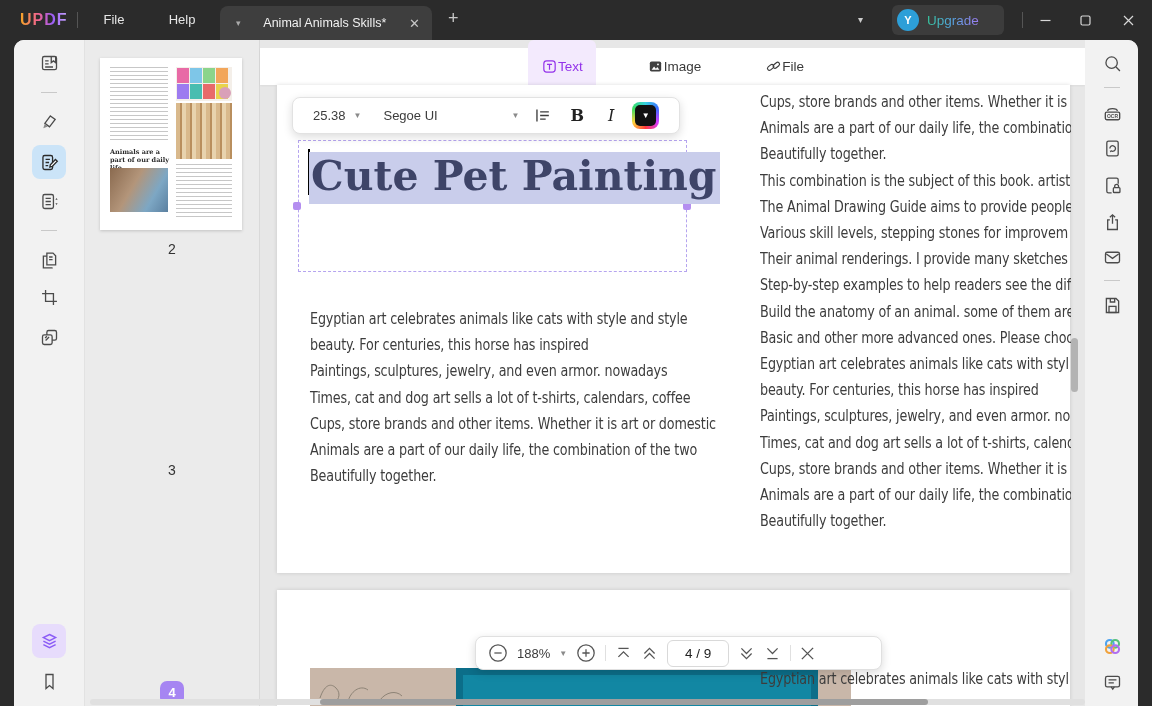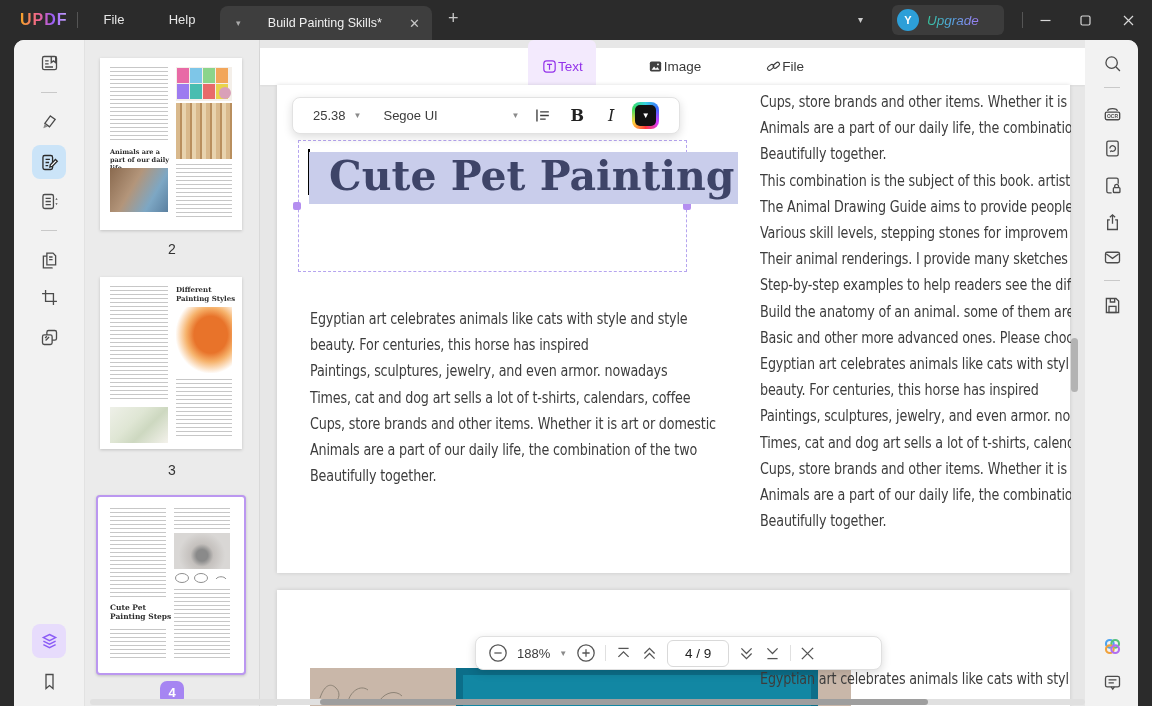--- a/index.html
+++ b/index.html
@@ -17,21 +17,21 @@
   .tab { position:absolute; left:220px; top:6px; width:212px; height:34px; background:#3e3e3e; border-radius:8px 8px 0 0; display:flex; align-items:center; }
   .tab-caret { color:#aaa; font-size:9px; margin-left:16px; }
   .tab-title { flex:1; text-align:center; color:#f0f0f0; font-size:12.5px; white-space:nowrap; overflow:hidden; }
   .tab-close { color:#c8c8c8; font-size:13px; margin-right:12px; }
   .newtab { position:absolute; left:448px; top:8px; color:#c8c8c8; font-size:18px; font-weight:300; }
   .win-caret { position:absolute; left:858px; top:14px; color:#cccccc; font-size:10px; }
   .account { position:absolute; left:892px; top:5px; width:112px; height:30px; background:#3c3c3c; border-radius:6px; display:flex; align-items:center; gap:8px; padding-left:5px; }
   .avatar { width:22px; height:22px; border-radius:50%; background:#2d9fd8; color:#fff; font-size:11px; font-weight:bold; display:flex; align-items:center; justify-content:center; }
   .upgrade { font-size:13.5px; font-weight:500;
              background:linear-gradient(90deg,#35c79d,#52a7e0 45%,#9d7bf0);
-             -webkit-background-clip:text; background-clip:text; color:transparent;font-style:italic; }
+             -webkit-background-clip:text; background-clip:text; color:transparent; }
   .win-sep { position:absolute; left:1022px; top:12px; width:1px; height:16px; background:#555; }
   .winbtn { position:absolute; top:0; width:38px; height:40px; display:flex; align-items:center; justify-content:center; }
   .btn-min { left:1026px; } .btn-max { left:1066px; } .btn-close { left:1106px; width:44px; }
 
   
   .content { position:absolute; left:14px; top:40px; width:1124px; height:666px; background:#f2f2f2; border-radius:10px 10px 0 0; overflow:hidden; }
   .rail-handle { position:absolute; left:-14px; top:100px; width:22px; height:46px; background:#2b2b2b; border-radius:0 20px 20px 0; }
 
   .left-rail { position:absolute; left:0; top:0; width:70px; height:100%; background:#f2f2f2; }
   .right-rail { position:absolute; right:0; top:0; width:53px; height:100%; background:#f2f2f2; }
@@ -71,21 +71,21 @@
   .fmt-font { font-size:13px; color:#3c3c3c; margin-left:14px; width:120px; }
   .fmt-b { font-family:"DejaVu Serif", serif; font-weight:bold; font-size:16px; color:#222; margin:0 12px; }
   .fmt-i { font-family:"DejaVu Serif", serif; font-style:italic; font-size:16px; color:#222; margin:0 12px; }
   .color-btn { width:27px; height:27px; border-radius:8px; margin-left:6px; padding:3px;
                background:conic-gradient(from 180deg,#ff3b3b,#ffd23b,#3bde62,#35d0e0,#3b6cff,#d53bff,#ff3b3b); }
   .color-btn .inner { width:21px; height:21px; border-radius:5px; background:#101010; color:#fff; font-size:8px; display:flex; align-items:center; justify-content:center; }
 
   .sel-box { position:absolute; left:21px; top:55px; width:389px; height:132px; border:1.5px dashed #b5a4ef; }
   .sel-handle { position:absolute; width:8px; height:8px; background:#b48ef0; border-radius:2px; }
   .heading { position:absolute; left:32px; top:58px; font-family:"DejaVu Serif", serif; font-weight:bold; font-size:41px; color:#3e4468; line-height:66px; white-space:nowrap; }
-  .hl { background:#c9cdeb; padding:0 4px 4px 20px; }
+  .hl { background:#c9cdeb; padding:0 4px 4px 2px; }
   .text-cursor { position:absolute; left:31px; top:64px; width:2px; height:46px; background:#000; }
 
   .doc-line { font-family:"DejaVu Sans", sans-serif; font-size:15px; color:#3d3d3d; line-height:26.2px; white-space:nowrap; letter-spacing:-0.2px; }
   .colL { position:absolute; left:33px; top:221px; width:520px; transform:scaleX(0.85); transform-origin:0 0; }
   .colR { position:absolute; left:483px; top:4px; width:366px; height:446px; overflow:hidden; transform:scaleX(0.85); transform-origin:0 0; }
   .colR2 { position:absolute; left:483px; top:76px; width:366px; height:30px; overflow:hidden; transform:scaleX(0.85); transform-origin:0 0; }
 
   .p2-img { position:absolute; left:33px; top:78px; width:541px; height:38px; background:#c9b7a9; overflow:hidden; }
   .p2-teal { position:absolute; left:146px; top:0; width:362px; height:38px; background:#1287a3; border:7px solid #0c6e89; border-bottom:none; }
 
@@ -107,21 +107,21 @@
 
 <div class="window">
 
   <div class="titlebar">
     <div class="logo">UPDF</div>
     <div class="tb-sep"></div>
     <div class="menu menu-file">File</div>
     <div class="menu menu-help">Help</div>
     <div class="tab">
       <span class="tab-caret">▾</span>
-      <span class="tab-title">Build Painting Skills*</span>
+      <span class="tab-title">Animal Animals Skills*</span>
       <span class="tab-close">✕</span>
     </div>
     <div class="newtab">+</div>
     <div class="win-caret">▾</div>
     <div class="account">
       <span class="avatar">Y</span>
       <span class="upgrade">Upgrade</span>
     </div>
     <div class="win-sep"></div>
     <div class="winbtn btn-min">
@@ -227,46 +227,22 @@
               <rect x="27" y="17" width="12" height="15" fill="#e86a6a"></rect>
               <rect x="40" y="17" width="12" height="15" fill="#e8d44d"></rect>
               <circle cx="49" cy="26" r="6" fill="#d9a0b8"></circle>
             </svg>
         </div>
         <div class="timg" style="left:76px; top:45px; width:56px; height:56px; background:repeating-linear-gradient(90deg,#d9b98c 0 4px,#b98f5e 4px 6px,#e8d3ae 6px 10px);"></div>
         <div class="fake" style="left:76px; top:106px; width:56px; height:56px;"></div>
       </div>
       <div class="thumb-label" style="top:201px;">2</div>
 
-      <div class="thumb" style="top:237px;">
-        <div class="fake" style="left:10px; top:9px; width:58px; height:116px;"></div>
-        <div class="timg" style="left:10px; top:130px; width:58px; height:36px; background:linear-gradient(135deg,#eef0e8,#dfe6d4 40%,#cdd8c0 62%,#f4f2ec);"></div>
-        <div class="theading" style="left:76px; top:9px; width:60px; font-size:7px;">Different Painting Styles</div>
-        <div class="timg" style="left:76px; top:30px; width:56px; height:66px; background:radial-gradient(ellipse at 62% 42%, #e8732a 0 34%, #f6b26b 50%, #ffffff 72%);"></div>
-        <div class="fake" style="left:76px; top:102px; width:56px; height:60px;"></div>
-      </div>
       <div class="thumb-label" style="top:422px;">3</div>
 
-      <div class="thumb4-wrap">
-        <div class="thumb4-in">
-          <div class="fake" style="left:10px; top:9px; width:56px; height:90px;"></div>
-          <div class="theading" style="left:10px; top:104px; width:62px; font-size:7.5px;">Cute Pet Painting Steps</div>
-          <div class="fake" style="left:10px; top:130px; width:56px; height:32px;"></div>
-          <div class="fake" style="left:74px; top:9px; width:56px; height:22px;"></div>
-          <div class="timg" style="left:74px; top:34px; width:56px; height:36px; background:radial-gradient(circle at 50% 62%, #8a8a8a 0 16%, #c4c0bd 32%, #d9d7d5 65%);"></div>
-          <div class="timg" style="left:74px; top:73px;">
-            <svg width="56" height="12" viewBox="0 0 56 12" fill="none" stroke="#8f8f8f" stroke-width="1">
-                <ellipse cx="8" cy="6" rx="6.5" ry="4.5"></ellipse>
-                <ellipse cx="27" cy="6" rx="6.5" ry="4.5"></ellipse>
-                <path d="M42 7c2-3 8-3 10 0"></path>
-              </svg>
-          </div>
-          <div class="fake" style="left:74px; top:90px; width:56px; height:72px;"></div>
-        </div>
-      </div>
       <div class="page-badge">4</div>
     </div>
 
     <div class="doc-area">
 
       <div class="top-strip">
         <div class="tool-btn active">
           <svg width="17" height="17" viewBox="0 0 24 24" fill="none" stroke="#9333ea" stroke-width="1.7">
               <rect x="4" y="4" width="16" height="16" rx="4"></rect>
               <path d="M8.5 9h7M12 9v7.5"></path>

